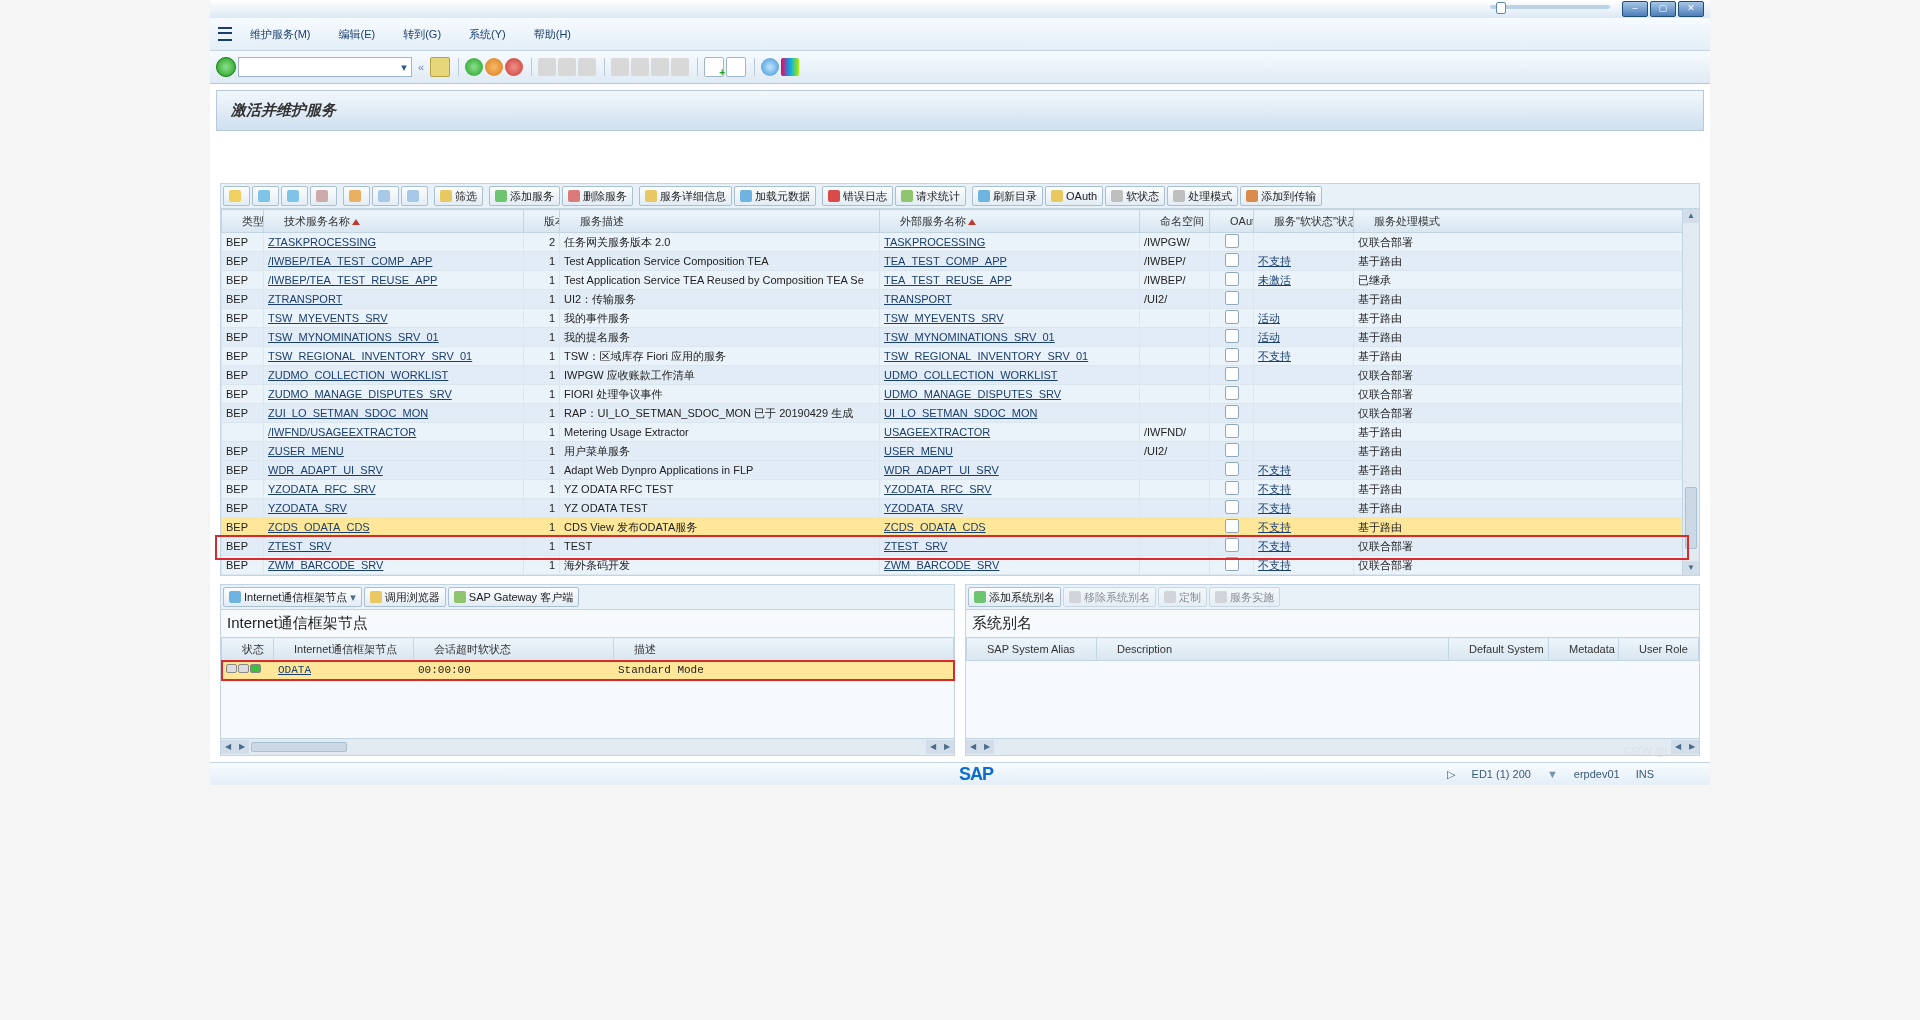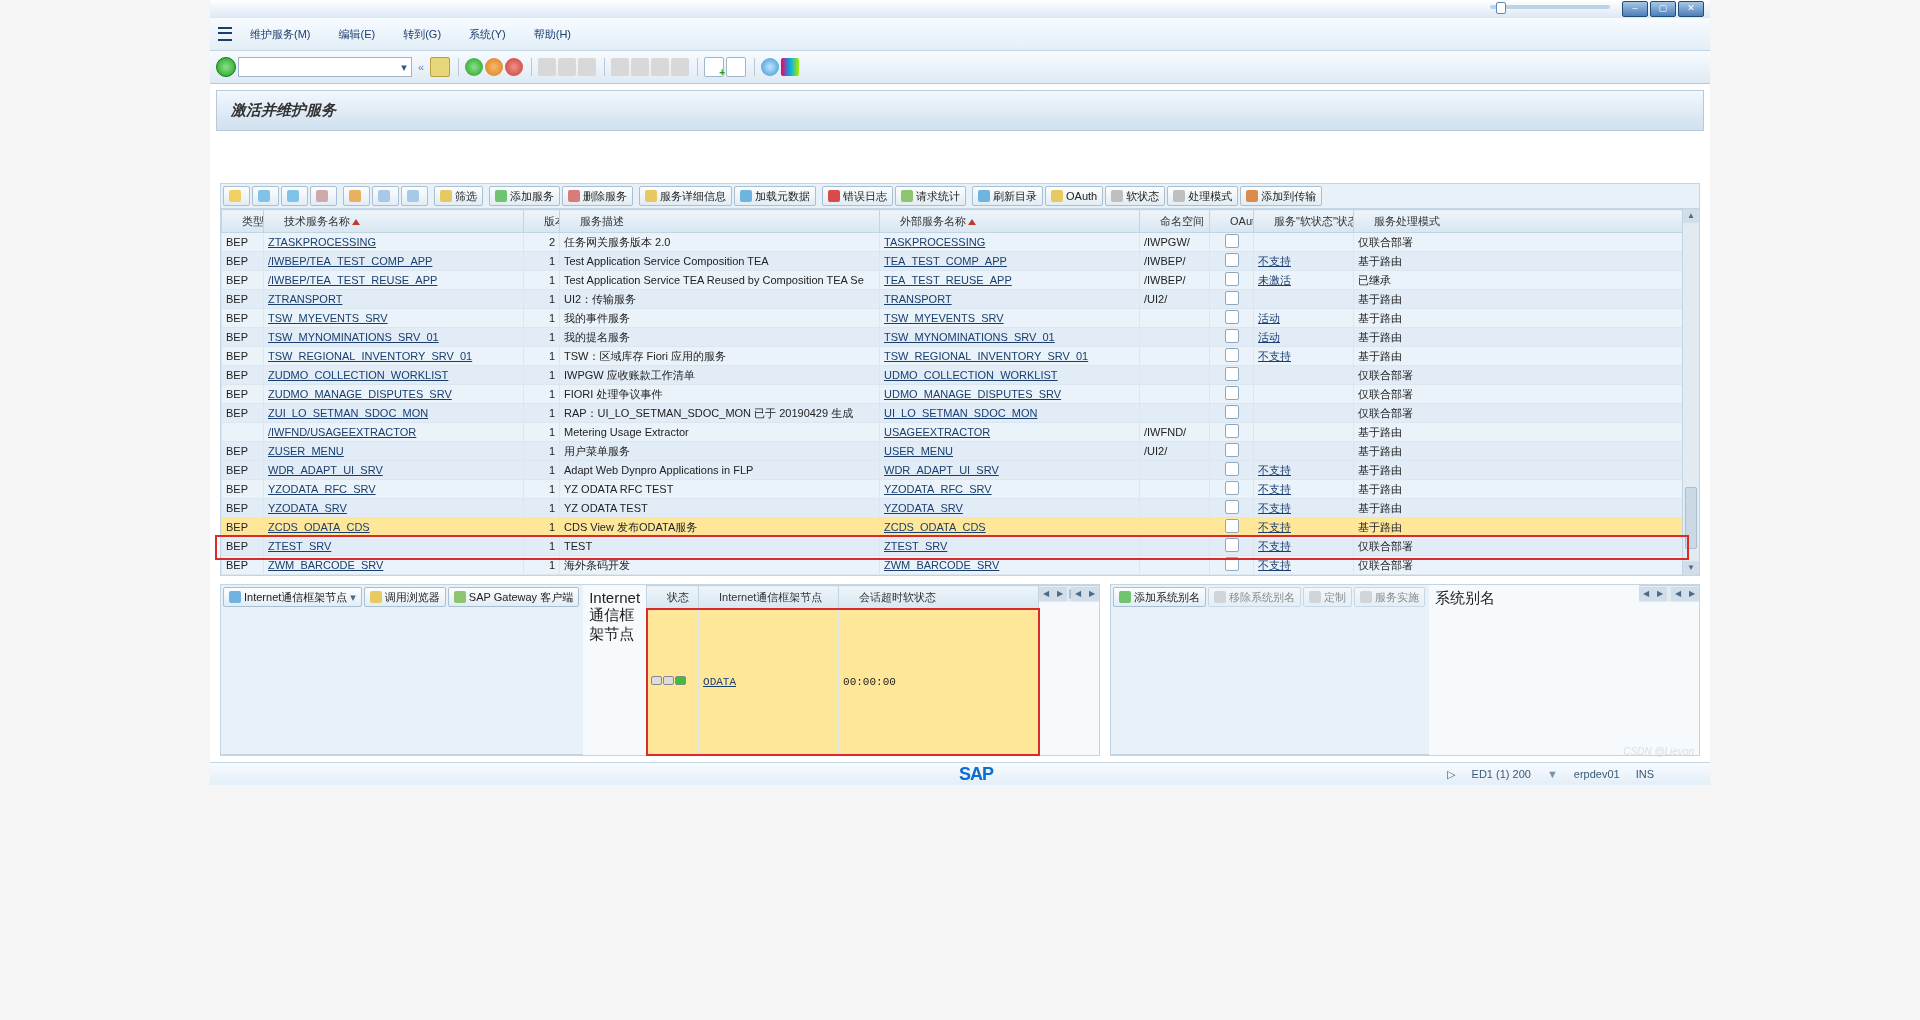--- a/index.html
+++ b/index.html
@@ -38,21 +38,21 @@
   tr.hl td{background:#ffe79a;}
   .lnk{text-decoration:underline;color:#1a3e6e;cursor:pointer;}
   .chk{width:12px;height:12px;border:1px solid #8fa8bd;background:#fff;display:inline-block;border-radius:2px;}
   .scrl{position:absolute;right:0;top:0;bottom:0;width:16px;background:#e3ebf2;border-left:1px solid #c3d4e3;}
   .scrl .a{height:14px;background:#d1dde8;text-align:center;font-size:8px;color:#4b6b88;line-height:14px;}
   .scrl .trk{position:absolute;top:14px;bottom:14px;left:0;right:0;}
   .scrl .th{position:absolute;left:2px;right:2px;background:#cbd9e5;border:1px solid #a9bfd2;border-radius:2px;}
   .redbox{position:absolute;border:2px solid #d92b2b;pointer-events:none;}
   
   .lrow{display:flex;margin:8px 10px 0 10px;gap:10px;}
-  .panel{flex:1;border:1px solid #c3d4e3;background:#f6fafd;min-height:170px;display:flex;flex-direction:row;}
+  .panel{flex:1;border:1px solid #c3d4e3;background:#f6fafd;min-height:170px;display:flex;flex-direction:column;}
   .p-tbar{display:flex;padding:2px;background:#e9f1f8;border-bottom:1px solid #c3d4e3;}
   .p-title{font-size:15px;padding:4px 6px;}
   .p-hscroll{height:16px;background:#e3ebf2;border-top:1px solid #c3d4e3;display:flex;align-items:center;}
   .p-hscroll .a{width:14px;height:14px;background:#d1dde8;text-align:center;font-size:8px;color:#4b6b88;line-height:14px;}
   .p-hscroll .trk{flex:1;height:10px;margin:0 2px;position:relative;}
   .p-hscroll .th{position:absolute;top:0;bottom:0;background:#cbd9e5;border:1px solid #a9bfd2;border-radius:2px;}
   .leds{display:inline-flex;gap:1px;align-items:center;}
   .led{width:9px;height:7px;border-radius:2px;border:1px solid #888;}
   
   .statbar{height:22px;background:linear-gradient(#f7fbff,#e3eef7);border-top:1px solid #c3d4e3;display:flex;align-items:center;justify-content:flex-end;padding:0 10px;color:#3a5a78;margin-top:6px;}
@@ -507,20 +507,38 @@
         <div class="abtn" style="opacity:.5;">
             <span class="ic" style="background:#bbb;"></span>
             <span>定制</span>
           </div>
         <div class="abtn" style="opacity:.5;">
             <span class="ic" style="background:#bbb;"></span>
             <span>服务实施</span>
           </div>
       </div>
       <div class="p-title">系统别名</div>
+      <table>
+        <colgroup>
+            <col style="width:130px">
+            <col>
+            <col style="width:100px">
+            <col style="width:70px">
+            <col style="width:80px">
+          </colgroup>
+        <thead>
+            <tr>
+          <th>SAP System Alias</th>
+          <th>Description</th>
+          <th>Default System</th>
+          <th>Metadata</th>
+          <th>User Role</th>
+        </tr>
+          </thead>
+      </table>
       <div style="flex:1;"></div>
       <div class="p-hscroll">
         <div class="a">◀</div>
           <div class="a">▶</div>
         <div class="trk"></div>
         <div class="a">◀</div>
           <div class="a">▶</div>
       </div>
     </div>
   </div>

